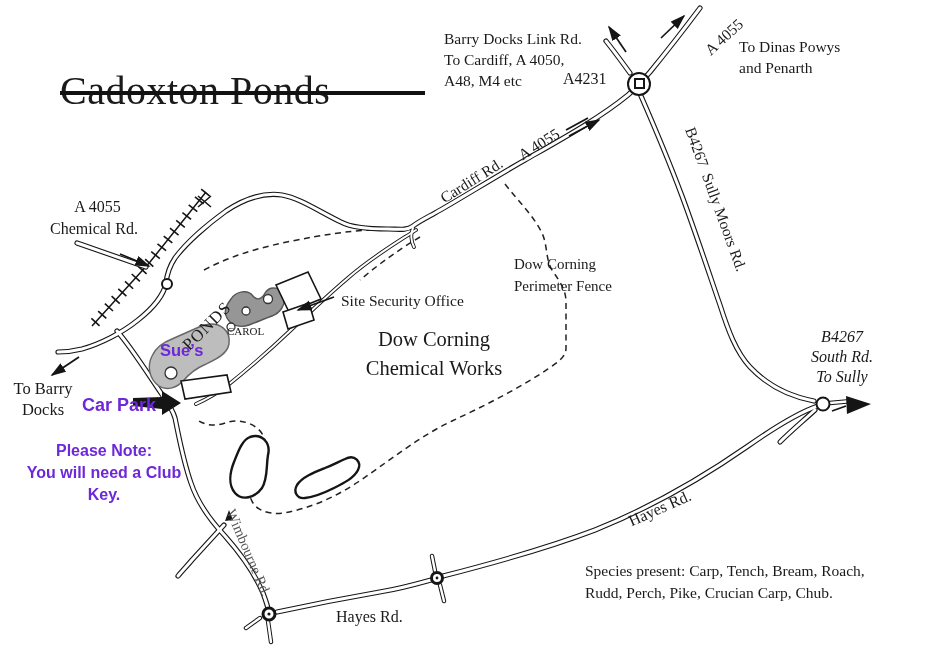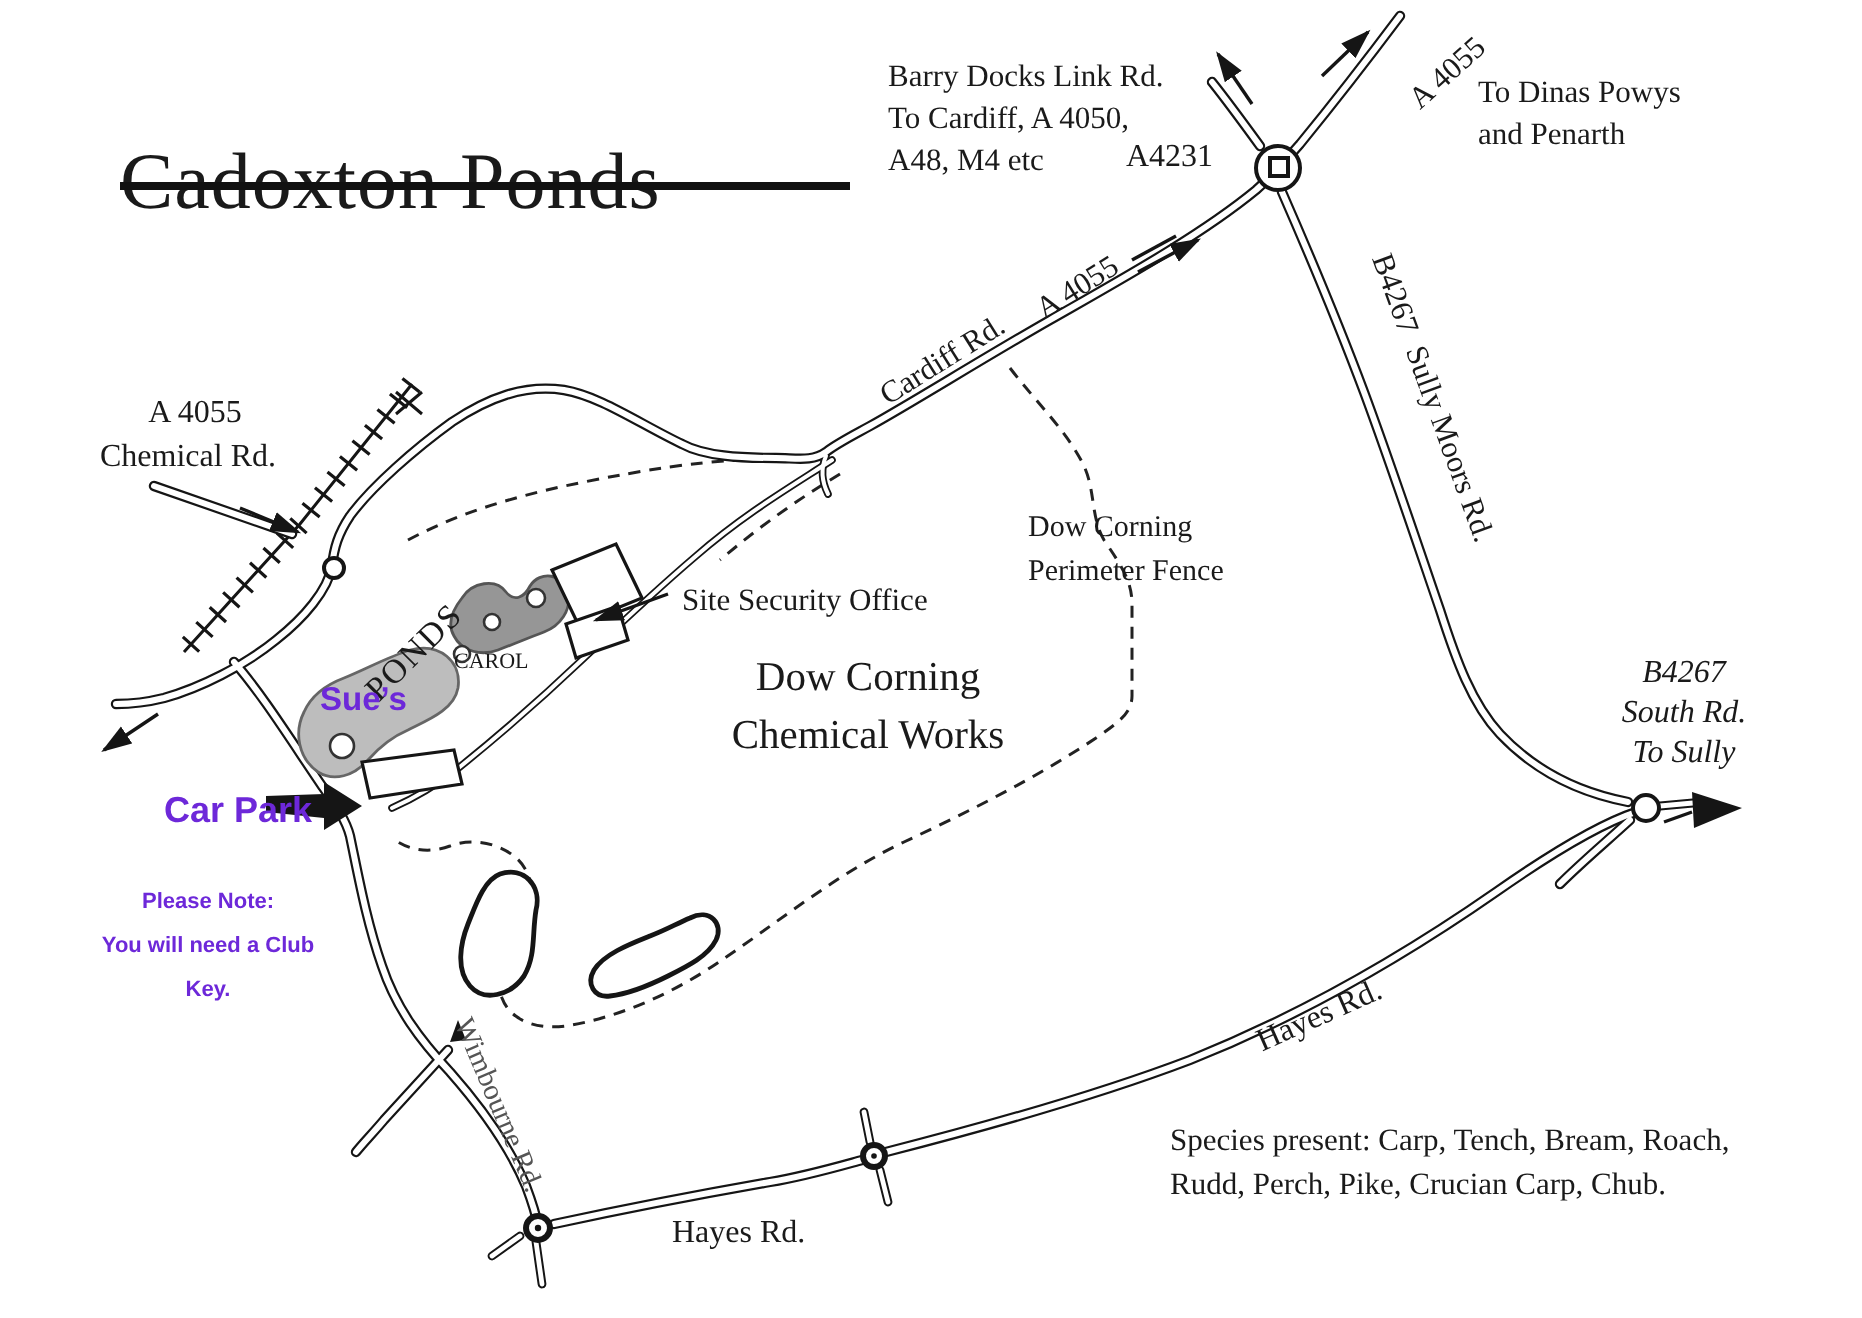--- a/index.html
+++ b/index.html
@@ -160,22 +160,24 @@
   <div class="lbl" style="left:514px;top:253px;font-size:15px;line-height:22px;">Dow Corning
 Perimeter Fence</div>
   <div class="lbl" style="left:341px;top:290px;">Site Security Office</div>
   <div class="lbl ctr" style="left:352px;top:325px;width:164px;font-size:20.5px;line-height:29px;">Dow Corning
 Chemical Works</div>
 
   <div class="lbl rot" style="left:178px;top:340px;transform:rotate(-45deg);font-size:17px;letter-spacing:1px;">PONDS</div>
   <div class="lbl" style="left:210px;top:321px;font-size:11px;margin-left:17px;">CAROL</div>
   <div class="lbl ann" style="left:160px;top:340px;font-size:16.5px;">Sue’s</div>
 
+  <div class="lbl ctr" style="left:6px;top:378px;width:74px;font-size:16.5px;">To Barry
+Docks</div>
   <div class="lbl ann" style="left:82px;top:395px;font-size:18px;">Car Park</div>
-  <div class="lbl ann ctr" style="left:18px;top:440px;width:172px;font-size:11px;line-height:22px;">Please Note:
+  <div class="lbl ann ctr" style="left:18px;top:440px;width:172px;font-size:16px;line-height:22px;">Please Note:
 You will need a Club
 Key.</div>
 
   <div class="lbl ctr" style="left:806px;top:327px;width:72px;font-size:16px;line-height:20px;font-style:italic;">B4267
 South Rd.
 To Sully</div>
 
   <div class="lbl rot" style="left:625px;top:512px;transform:rotate(-24deg);font-size:16px;">Hayes Rd.</div>
   <div class="lbl rot" style="left:240px;top:506px;transform:rotate(67deg);font-size:14.5px;color:#555;">Wimbourne Rd.</div>
   <div class="lbl" style="left:336px;top:606px;font-size:16px;">Hayes Rd.</div>

